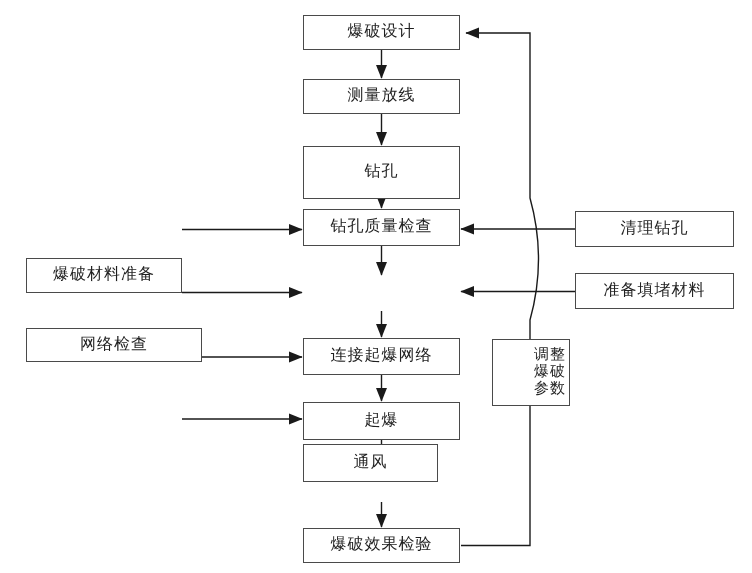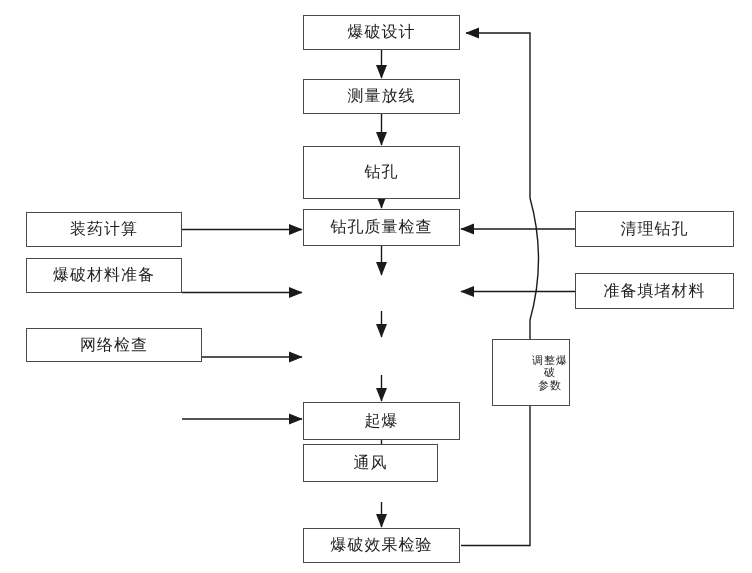--- a/index.html
+++ b/index.html
@@ -5,21 +5,21 @@
   html, body {
     margin: 0;
     padding: 0;
     background: #ffffff;
   }
   .stage {
     position: relative;
     width: 752px;
     height: 573px;
     background: #ffffff;
-    font-family: Liberation Sans, sans-serif;
+    font-family: Liberation Mono, monospace;
     overflow: hidden;
   }
   .wires {
     position: absolute;
     left: 0;
     top: 0;
     z-index: 0;
   }
   .node {
     position: absolute;
@@ -30,21 +30,21 @@
     align-items: center;
     justify-content: center;
     z-index: 1;
     color: #1f1f1f;
     font-size: 16px;
     letter-spacing: 1px;
     line-height: 1.15;
     text-align: center;
   }
   .node.small {
-    font-size: 11px;
+    font-size: 15px;
     flex-direction: column;
     padding-left: 38px;
   }
 </style>
 </head>
 <body>
 
 <div class="stage">
 
   <svg class="wires" width="752" height="573" viewBox="0 0 752 573">
@@ -81,33 +81,33 @@
   </div>
   <div class="node" style="left:303px; top:79px;  width:157px; height:35px">
     <span>测量放线</span>
   </div>
   <div class="node" style="left:303px; top:146px; width:157px; height:53px">
     <span>钻孔</span>
   </div>
   <div class="node" style="left:303px; top:209px; width:157px; height:37px">
     <span>钻孔质量检查</span>
   </div>
+  <div class="node" style="left:303px; top:338px; width:157px; height:37px">
+    <span>连接起爆网络</span>
+  </div>
   <div class="node" style="left:303px; top:402px; width:157px; height:38px">
     <span>起爆</span>
   </div>
   <div class="node" style="left:303px; top:444px; width:135px; height:38px">
     <span>通风</span>
   </div>
   <div class="node" style="left:303px; top:528px; width:157px; height:35px">
     <span>爆破效果检验</span>
   </div>
 
-  <div class="node" style="left:26px; top:212px; width:156px; height:35px">
-    <span>装药计算</span>
-  </div>
   <div class="node" style="left:26px; top:258px; width:156px; height:35px">
     <span>爆破材料准备</span>
   </div>
   <div class="node" style="left:26px; top:328px; width:176px; height:34px">
     <span>网络检查</span>
   </div>
 
   <div class="node" style="left:575px; top:211px; width:159px; height:36px">
     <span>清理钻孔</span>
   </div>

